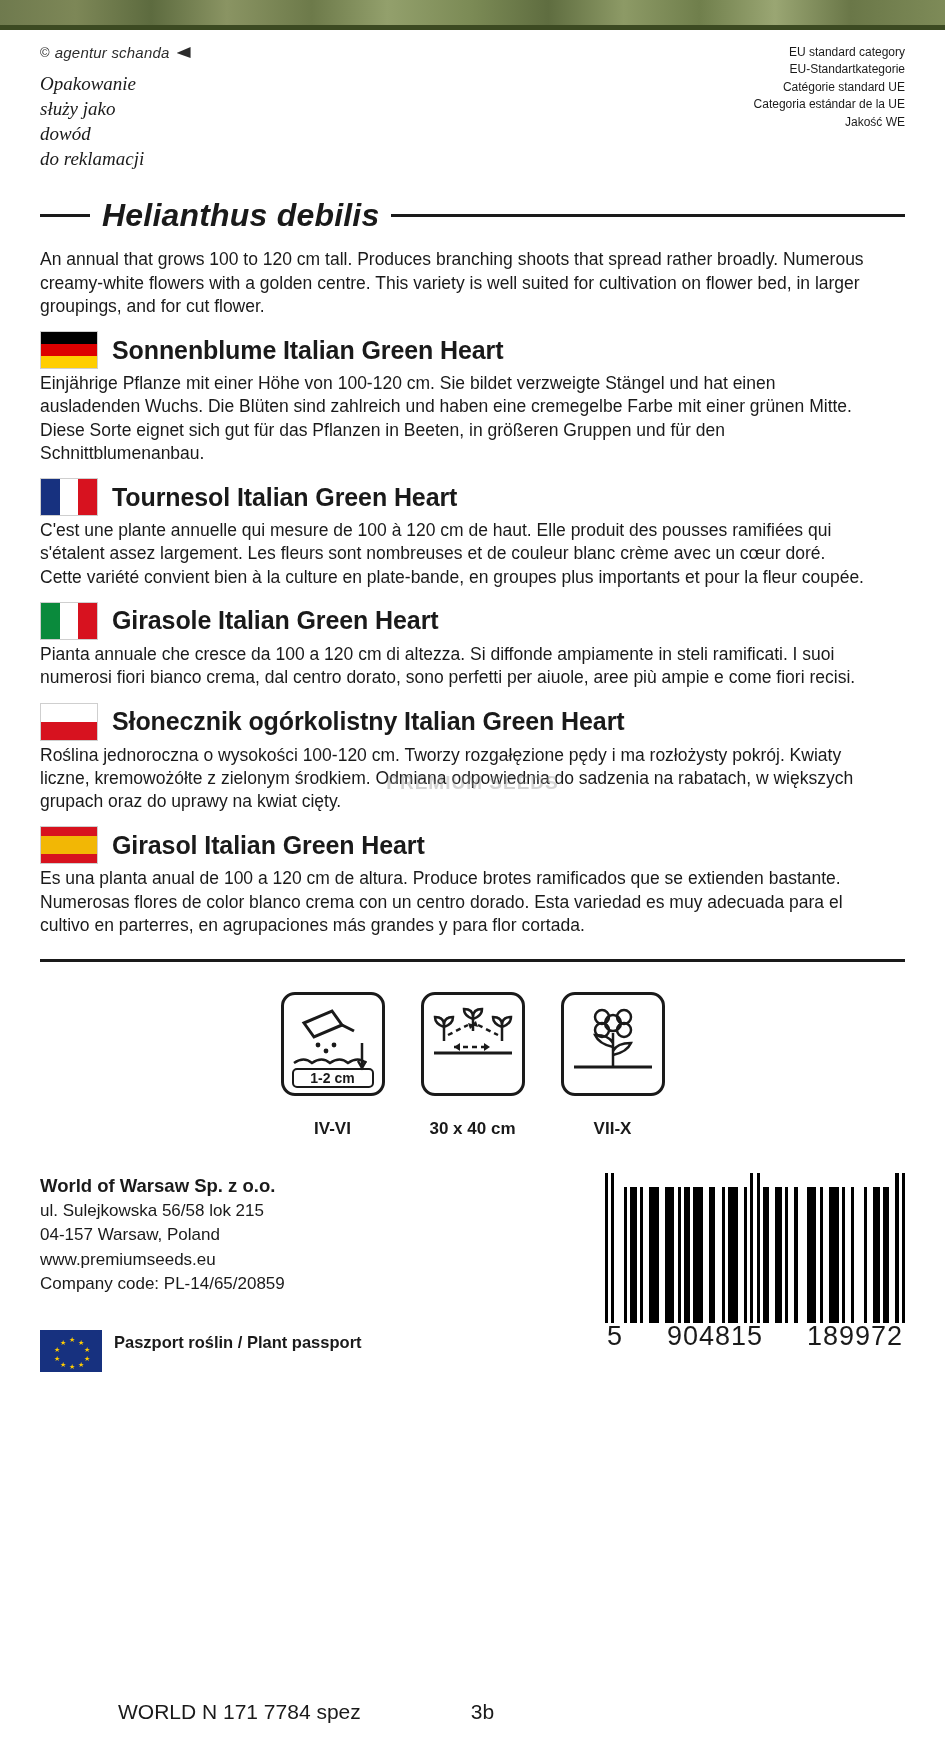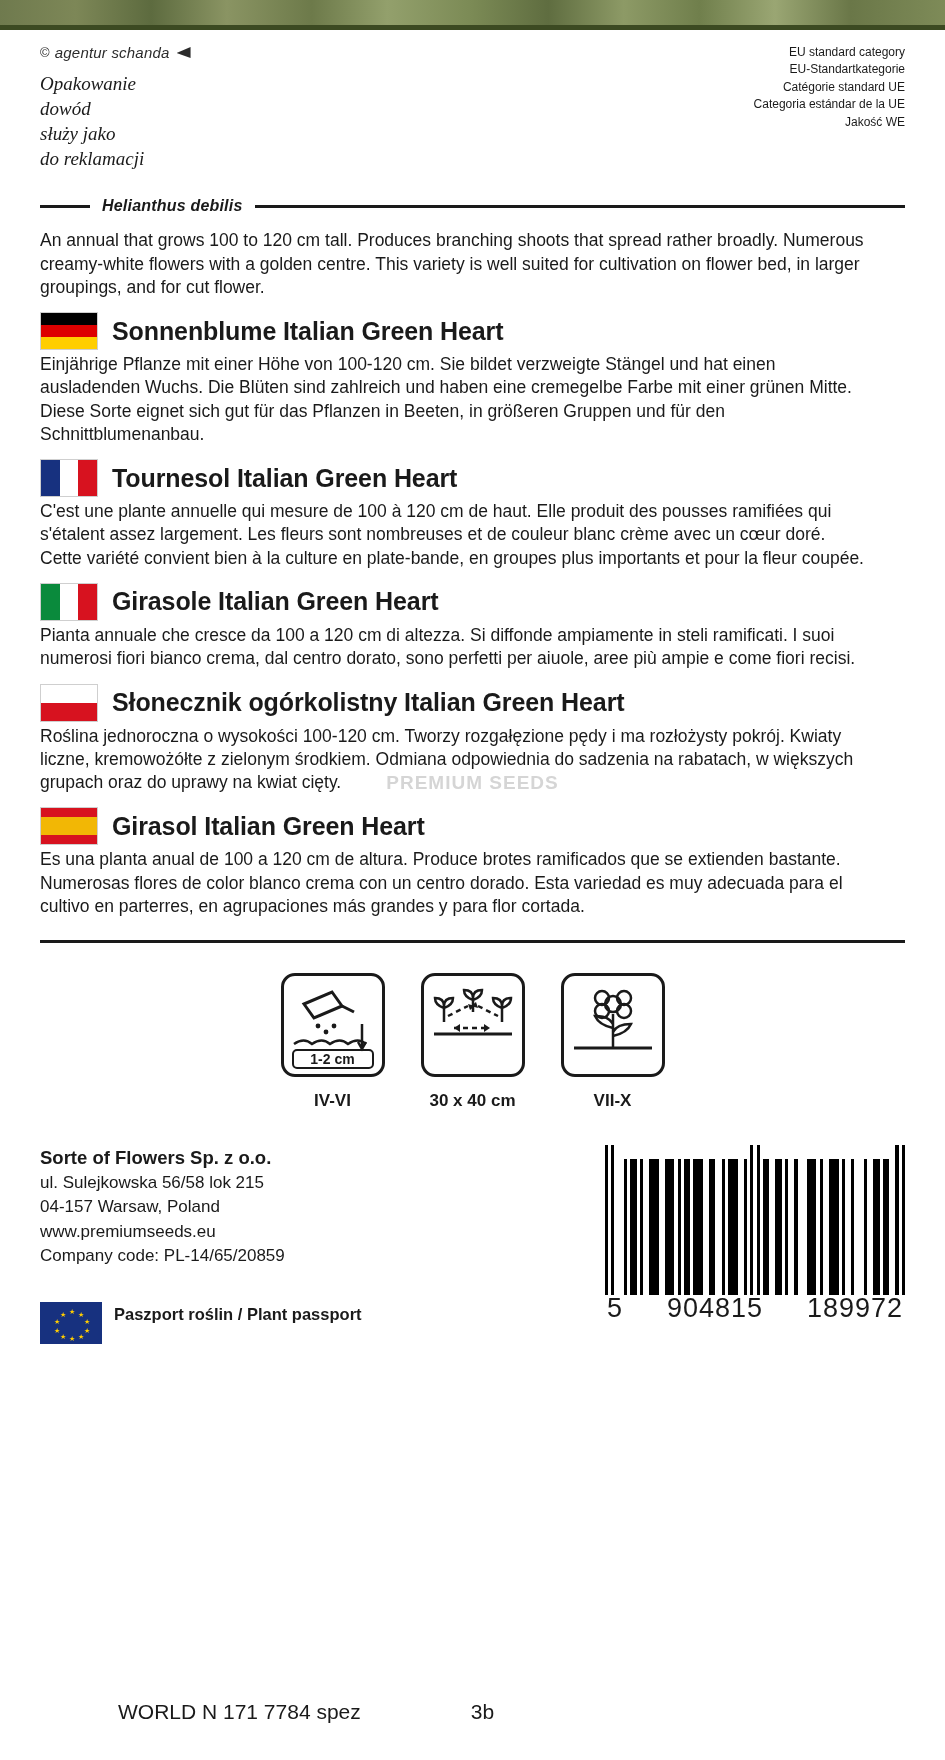--- a/index.html
+++ b/index.html
@@ -90,21 +90,21 @@
   
   .species-row {
     display: flex;
     align-items: center;
     gap: 12px;
     margin-top: 26px;
   }
   .species-row .rule-l { width: 50px; height: 3px; background: #1a1a1a; }
   .species-row .rule-r { flex: 1; height: 3px; background: #1a1a1a; }
   .species-name {
-    font-size: 16px;
+    font-size: 32px;
     font-weight: bold;
     font-style: italic;
     letter-spacing: .2px;
     white-space: nowrap;
   }
 
   
   .langs { margin-top: 14px; }
   .lang { margin-bottom: 13px; }
   .lang-head {
@@ -175,21 +175,21 @@
   }
   .picto { width: 104px; text-align: center; }
   .picto-box {
     width: 104px; height: 104px;
     border: 3px solid #1a1a1a;
     border-radius: 14px;
     position: relative;
     background: #fff;
   }
   .picto-label {
-    margin-top: 14px;
+    margin-top: 23px;
     font-size: 17px;
     font-weight: bold;
     color: #1a1a1a;
     white-space: nowrap;
   }
 
   
   .footer {
     display: flex;
     justify-content: space-between;
@@ -274,22 +274,22 @@
 
   <div class="header">
     <div class="header-left">
       <div class="agency">
         <span class="copy">©</span>
         <span>agentur schanda</span>
         <span class="mark"></span>
       </div>
       <div class="claim">
         <span>Opakowanie</span>
+        <span>służy jako</span>
         <span>dowód</span>
-        <span>służy jako</span>
         <span>do reklamacji</span>
       </div>
     </div>
     <div class="header-right">
       <div>EU standard category</div>
       <div>EU-Standartkategorie</div>
       <div>Catégorie standard UE</div>
       <div>Categoria estándar de la UE</div>
       <div>Jakość WE</div>
     </div>
@@ -406,21 +406,21 @@
       </div>
       <div class="picto-label">VII-X</div>
     </div>
 
   </div>
 
   <div class="footer">
 
     <div>
       <div class="company">
-        <div class="bold">Sorte of Flowers Sp. z o.o.</div>
+        <div class="bold">World of Warsaw Sp. z o.o.</div>
         <div>ul. Sulejkowska 56/58 lok 215</div>
         <div>04-157 Warsaw, Poland</div>
         <div>www.premiumseeds.eu</div>
         <div>Company code: PL-14/65/20859</div>
       </div>
 
       <div class="passport">
         <div class="eu-flag">
           <span class="eu-star" style="left:29px;top:6px;">★</span>
           <span class="eu-star" style="left:38px;top:9px;">★</span>

